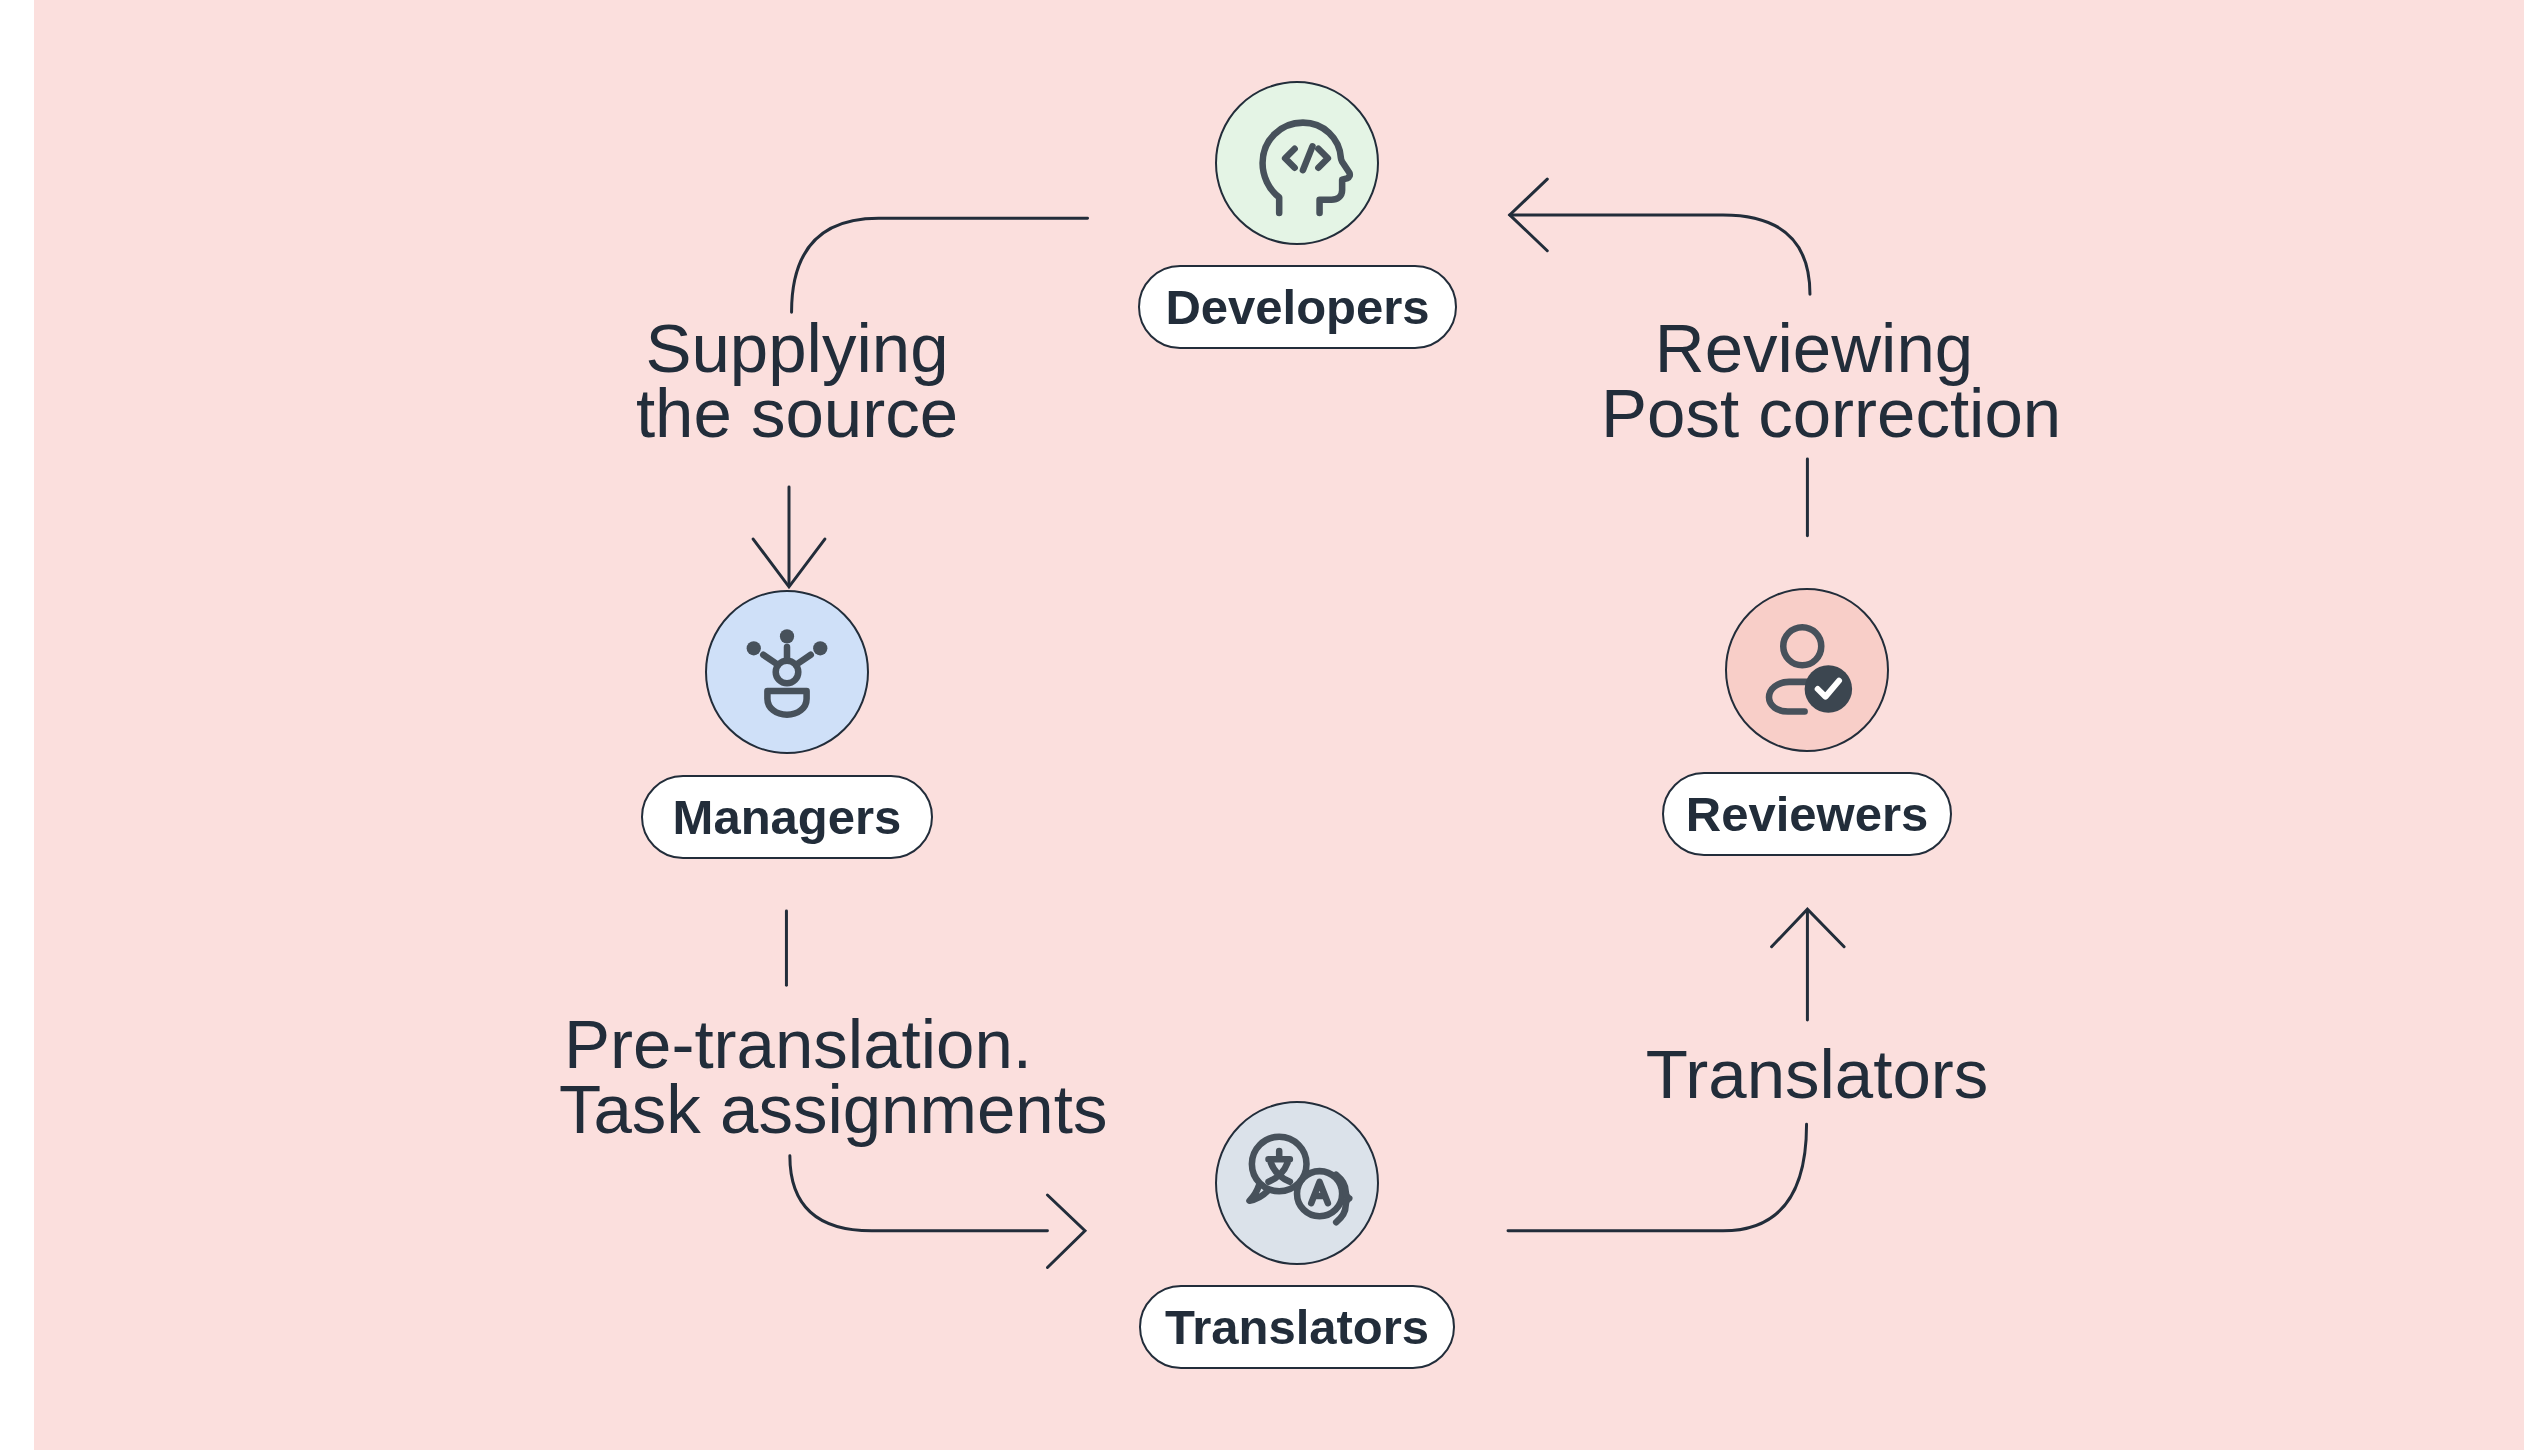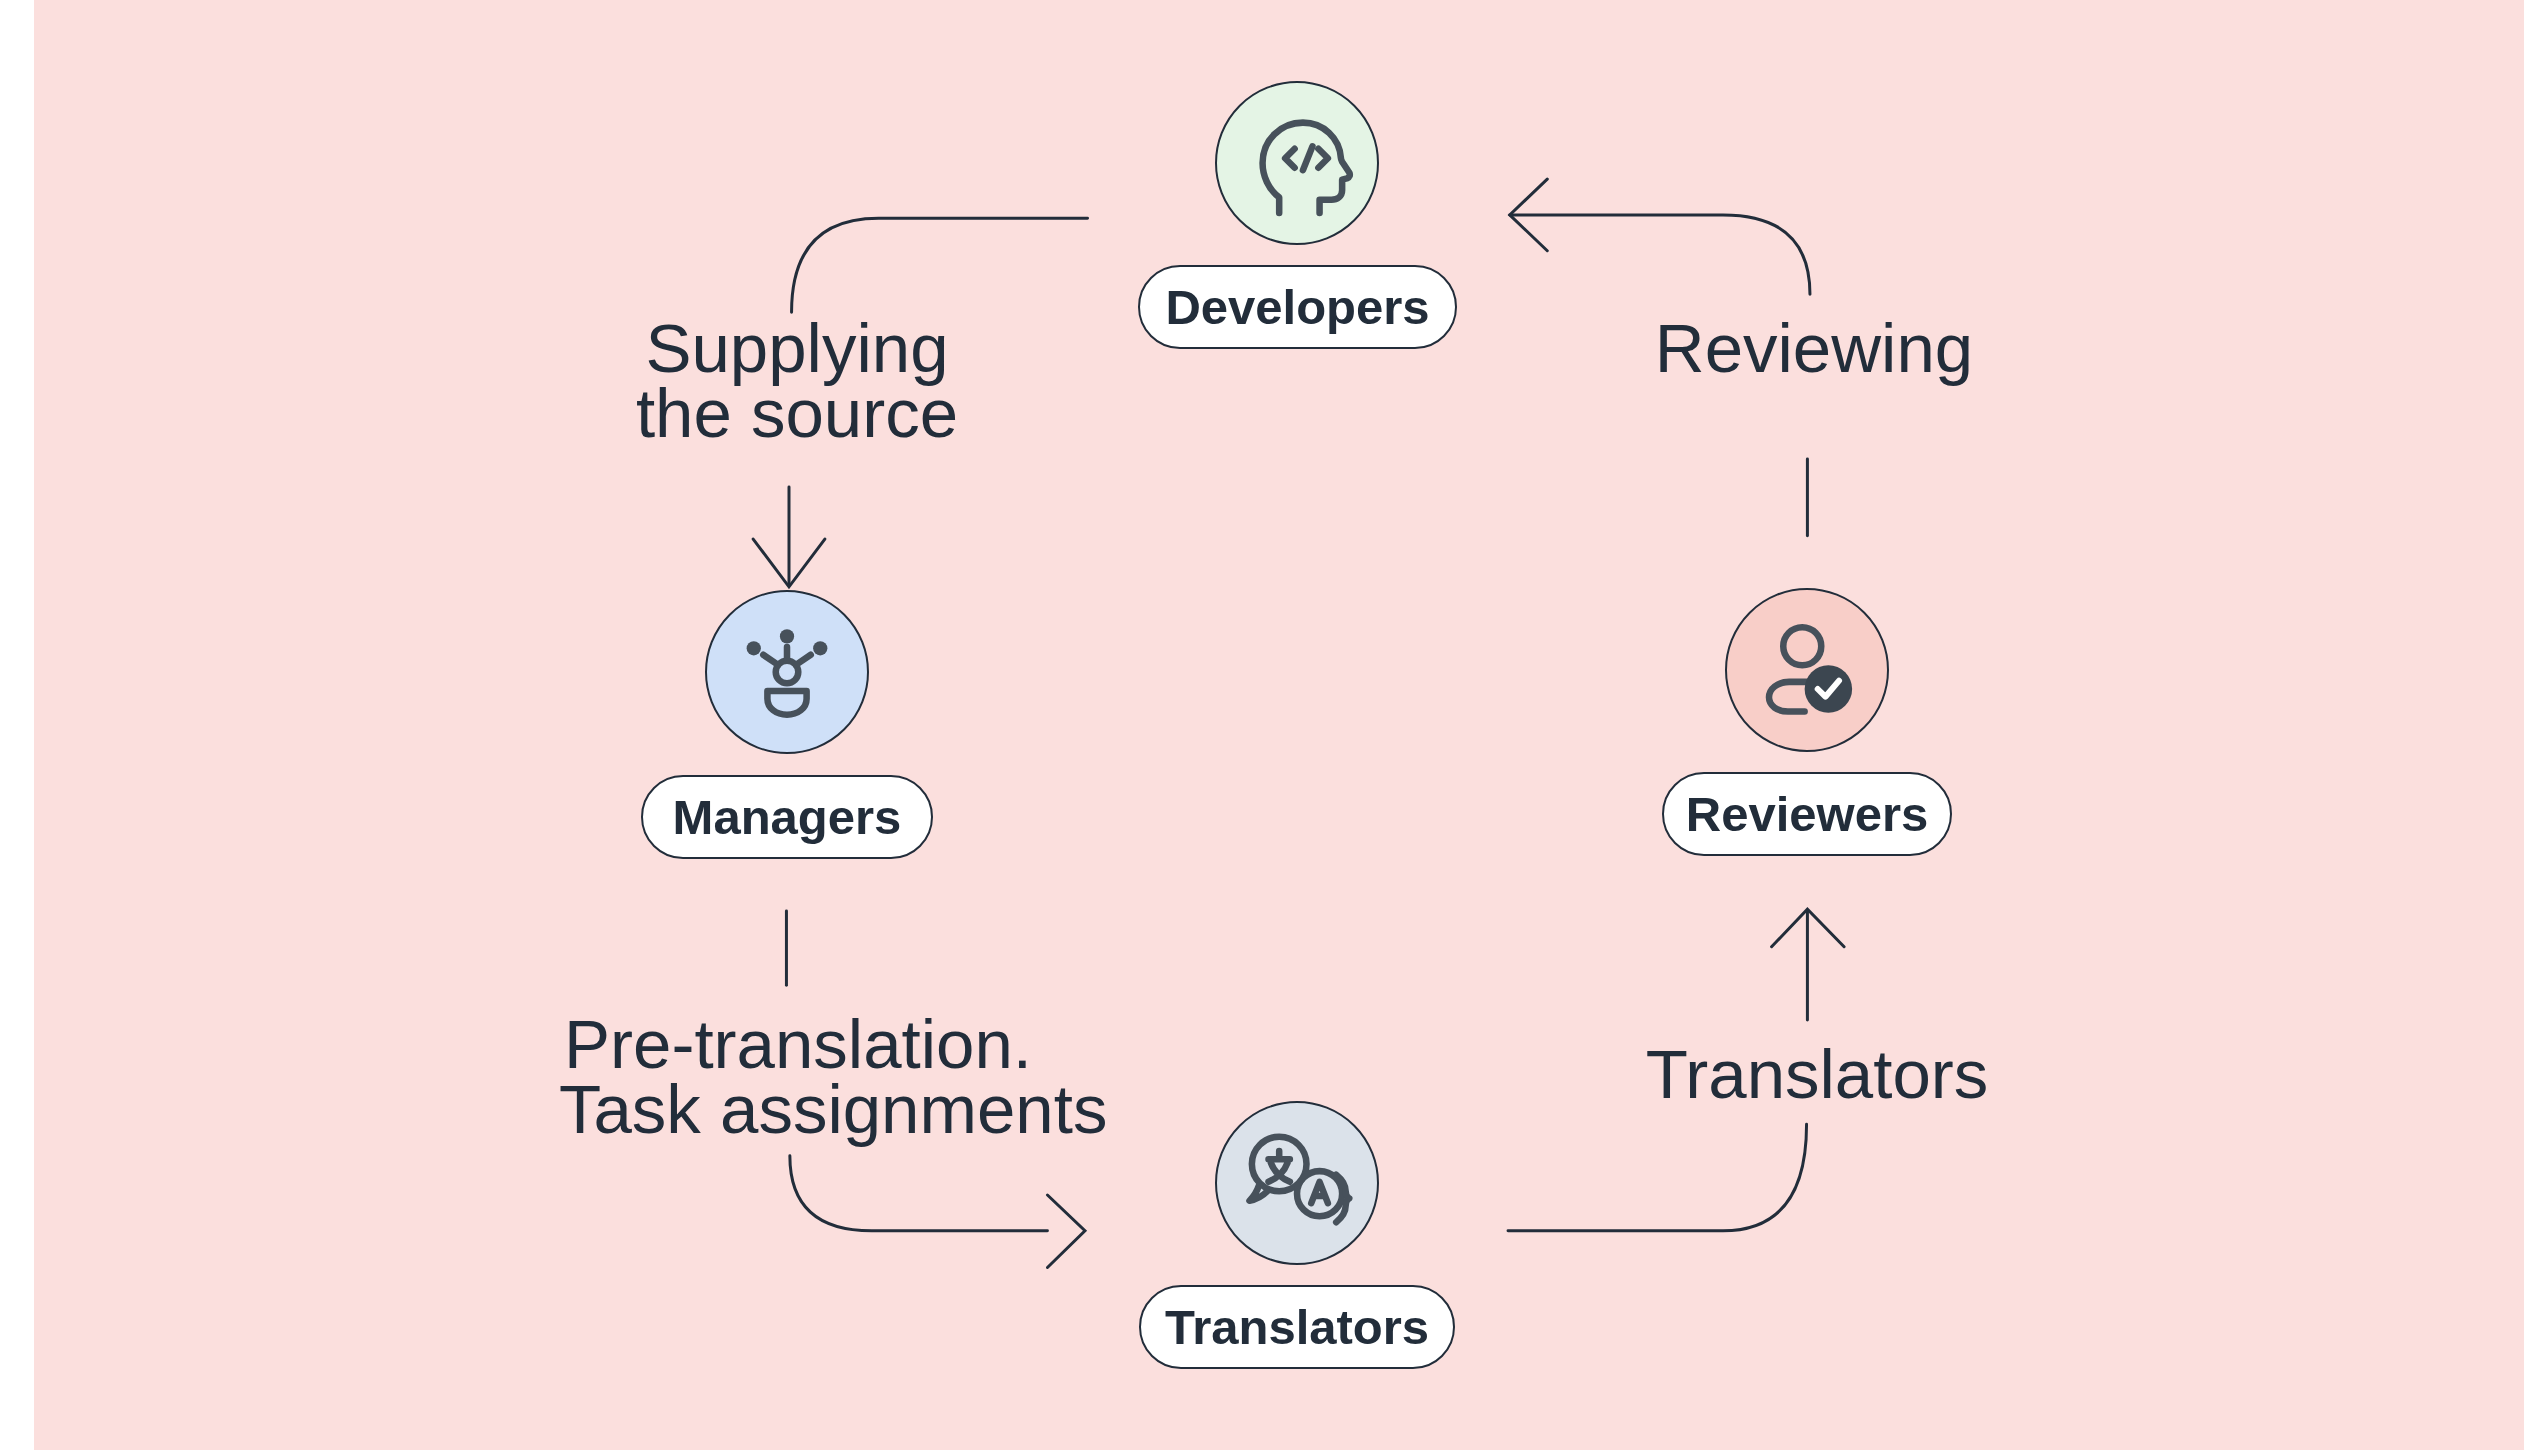--- a/index.html
+++ b/index.html
@@ -170,16 +170,17 @@
     <span>Pre-translation.</span>
     <span>Task assignments</span>
   </div>
 
   <div class="edge-label" style="left:1570px;top:1042px;width:426px;">
     <span>Translators</span>
   </div>
 
   <div class="edge-label" style="left:1567px;top:316px;width:426px;">
     <span>Reviewing</span>
+    <span>Post correction</span>
   </div>
 
 </div>
 
 
 </body></html>

